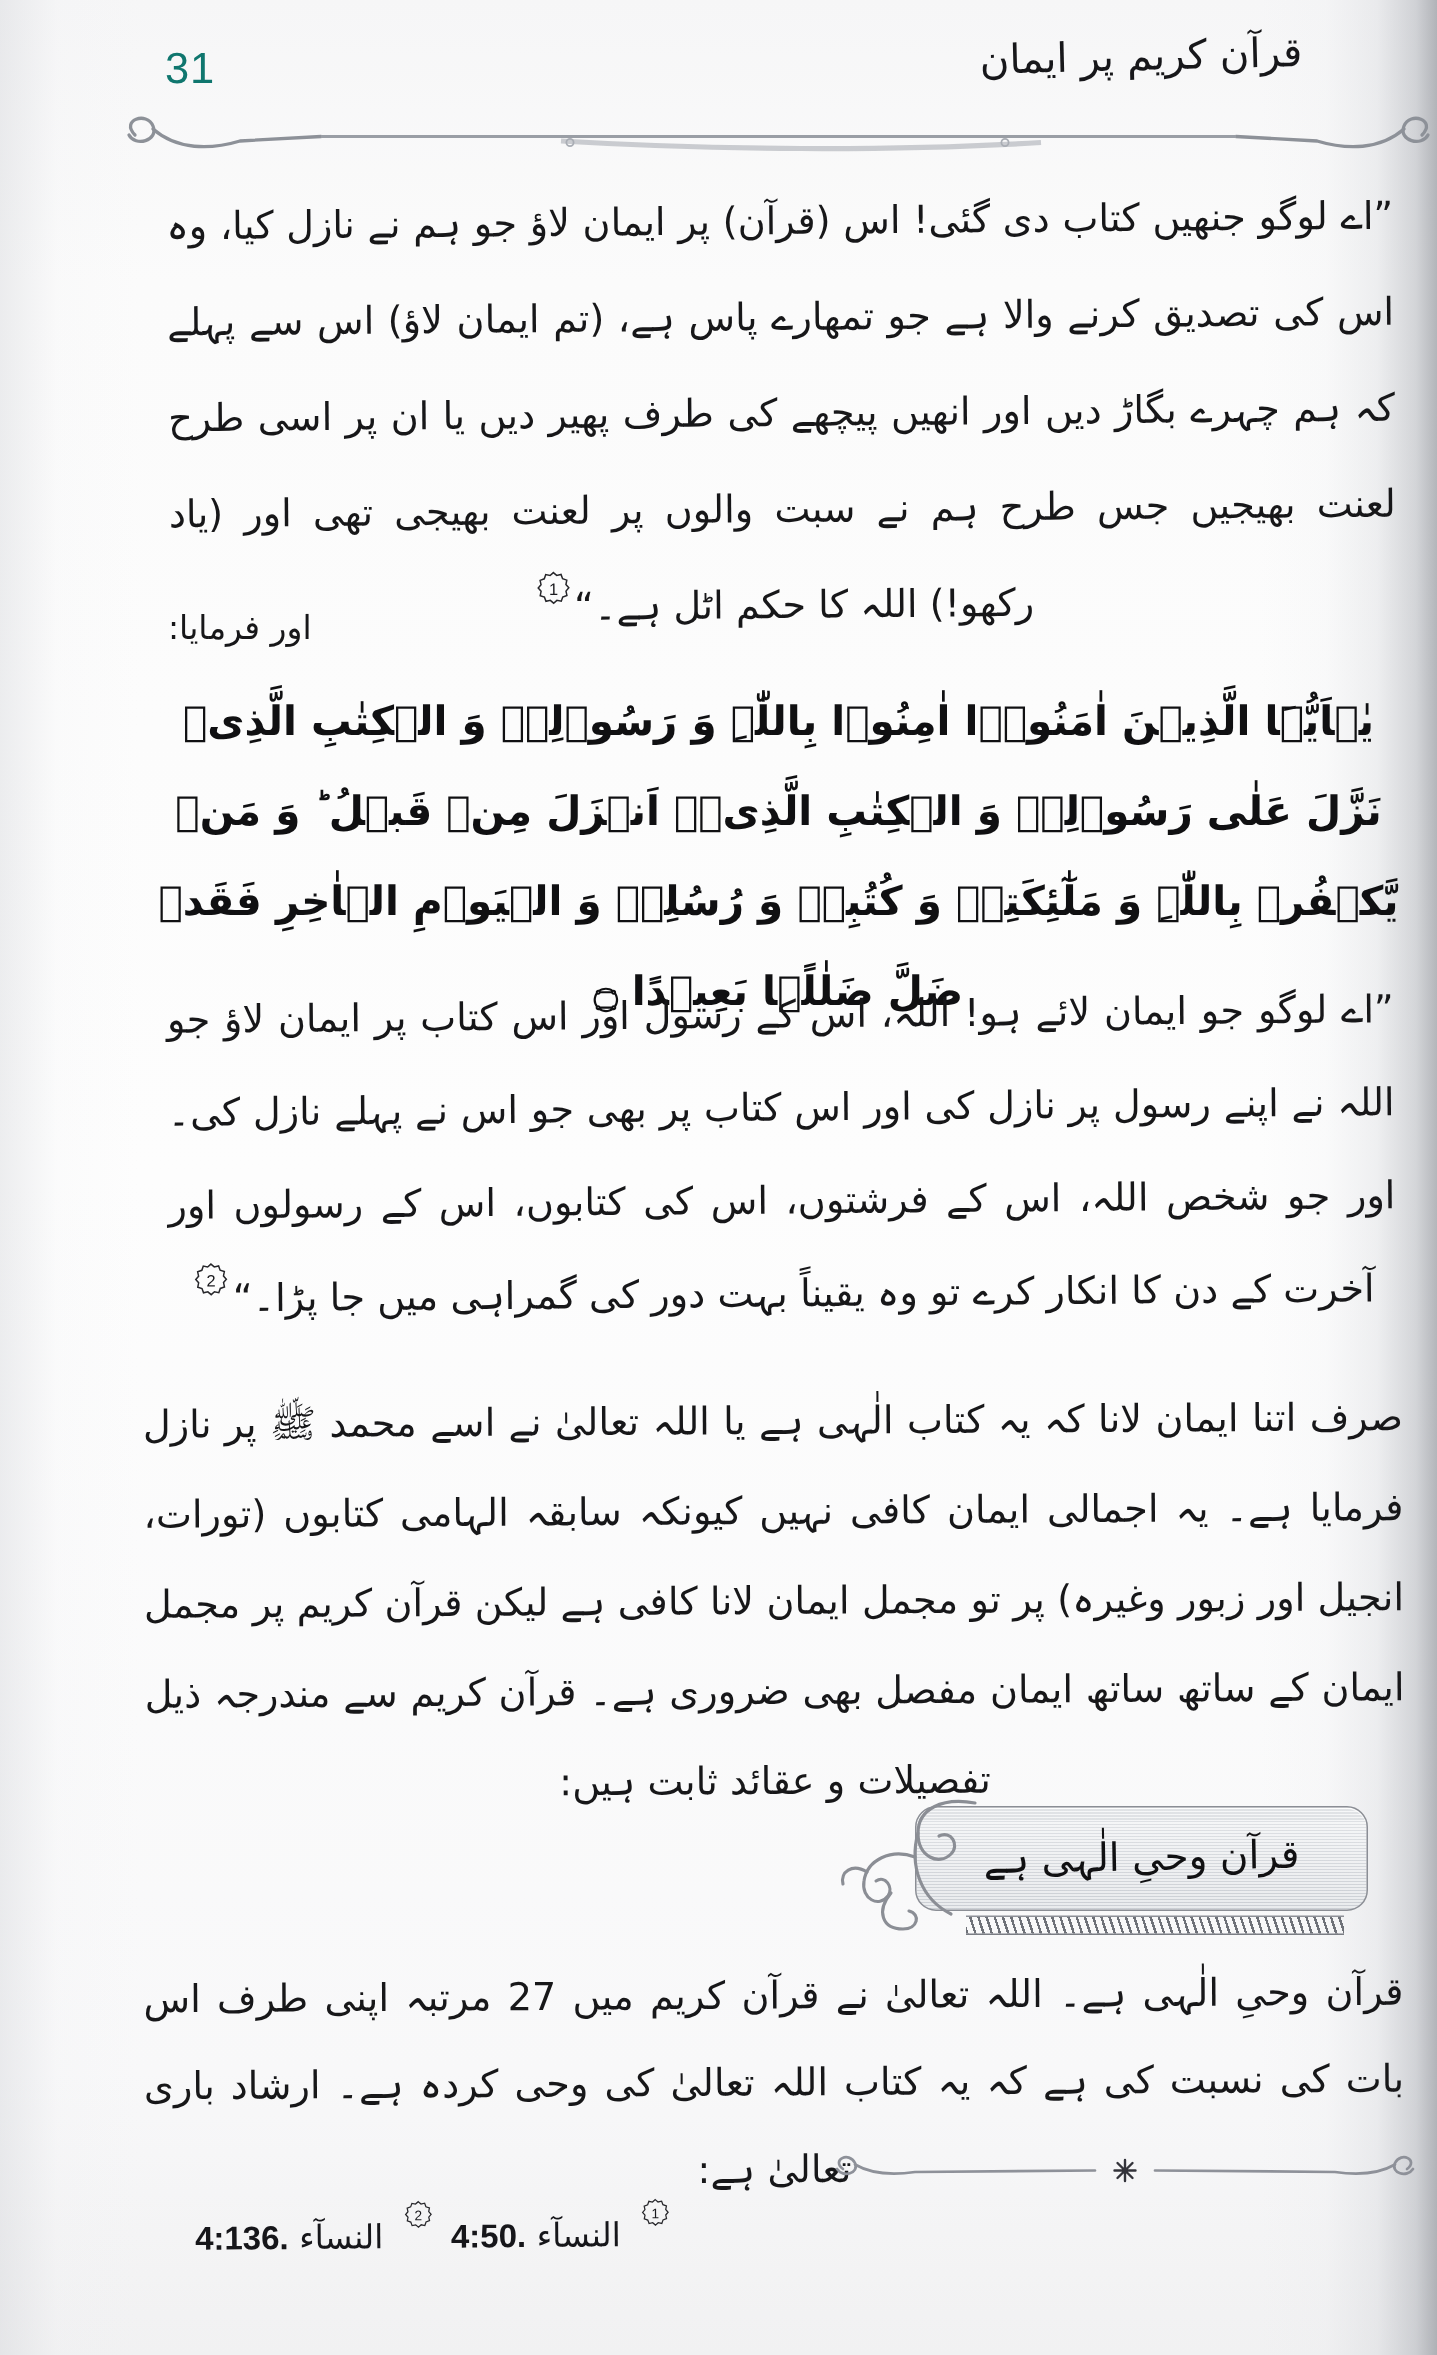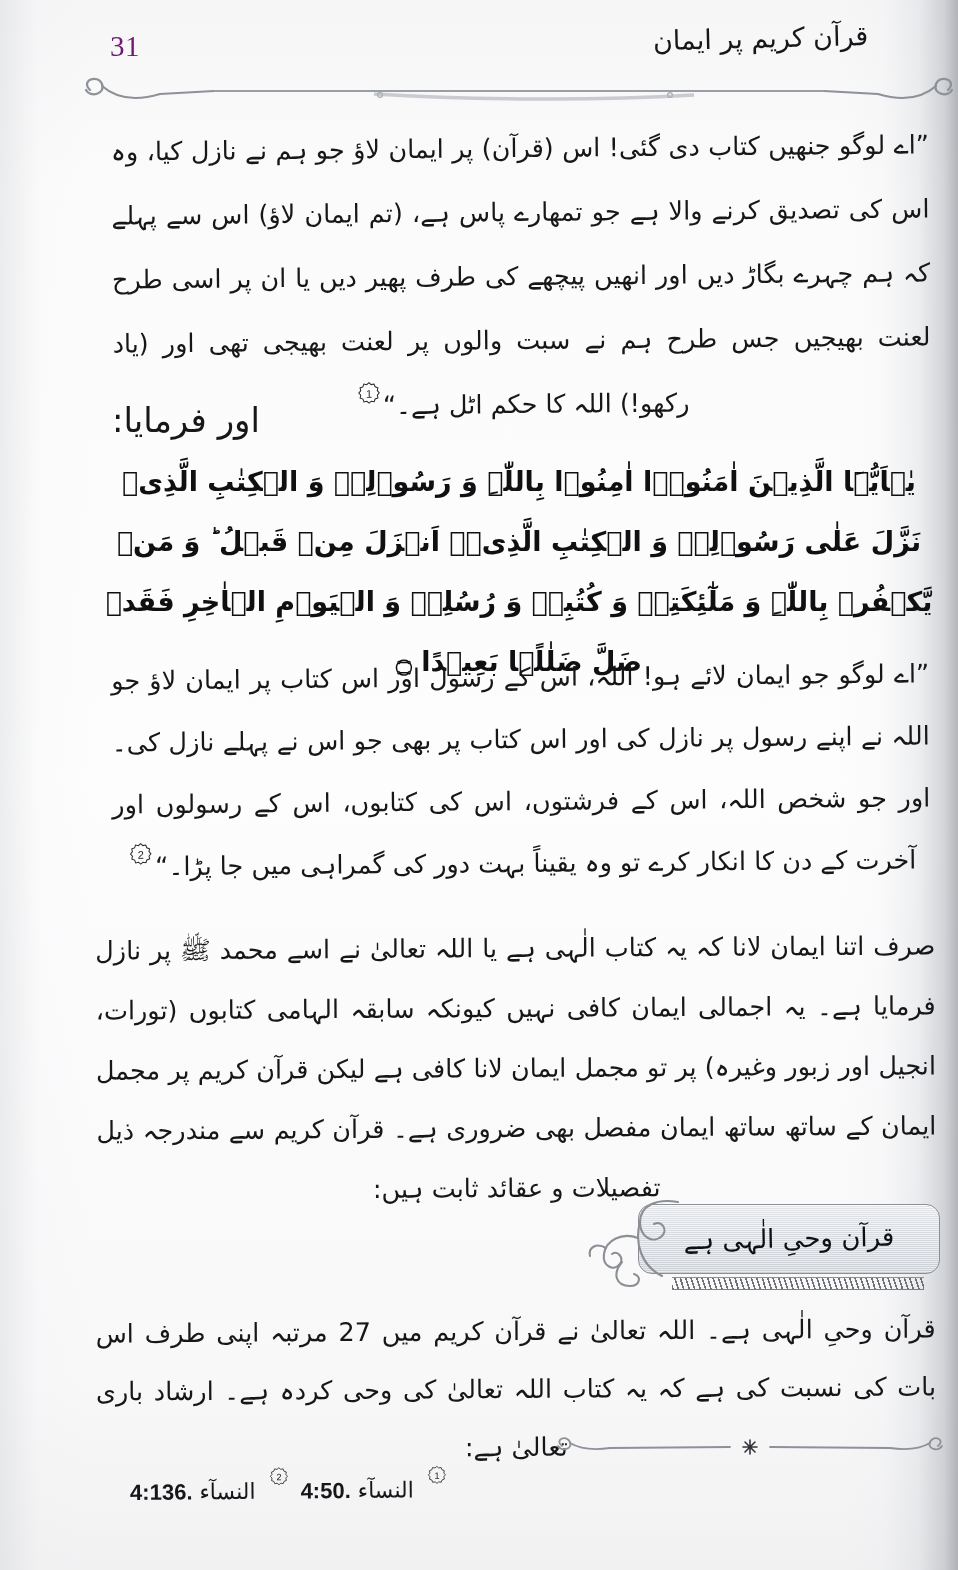--- a/index.html
+++ b/index.html
@@ -50,23 +50,23 @@
     position: absolute;
     top: 26px;
     left: 96px;
     right: 86px;
     height: 56px;
   }
   .page-number {
     position: absolute;
     left: 14px;
     top: 4px;
-    font-family: Liberation Serif, serif;
+    font-family: Liberation Sans, sans-serif;
     font-size: 29px;
-    color: #701a75;
+    color: #0f766e;
     letter-spacing: 0.5px;
     direction: ltr;
   }
   .running-title {
     position: absolute;
     right: 4px;
     top: -6px;
     font-family: "DejaVu Sans", sans-serif;
     font-size: 27px;
     color: #17171a;
@@ -94,21 +94,21 @@
     direction: rtl;
   }
 
   .urdu-quote {
     font-size: 25.5px;
     line-height: 64px;
     letter-spacing: 0.1px;
   }
 
   .lead-in {
-    font-size: 34px;
+    font-size: 22px;
     line-height: 40px;
     text-align: right;
     text-align-last: left;
   }
 
   .arabic-verse {
     font-size: 27px;
     line-height: 60px;
     text-align: center;
     text-align-last: center;
@@ -139,21 +139,21 @@
     height: 24px;
     vertical-align: super;
     margin: 0 2px;
   }
   .fn-marker svg { display: block; }
 
   
   .section-banner {
     position: absolute;
     top: 1196px;
-    left: 588px;
+    left: 560px;
     width: 352px;
     height: 96px;
   }
   .banner-plate {
     position: absolute;
     right: 0;
     top: 8px;
     width: 300px;
     height: 68px;
     border: 1.3px solid #8b8e95;

